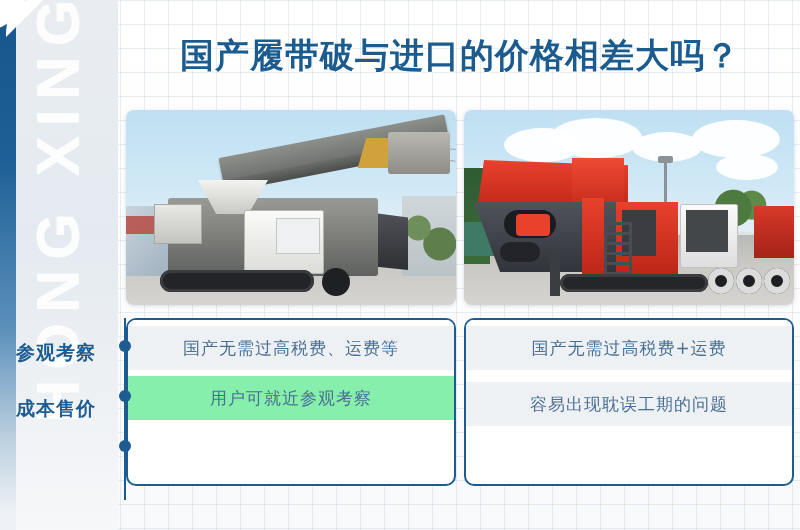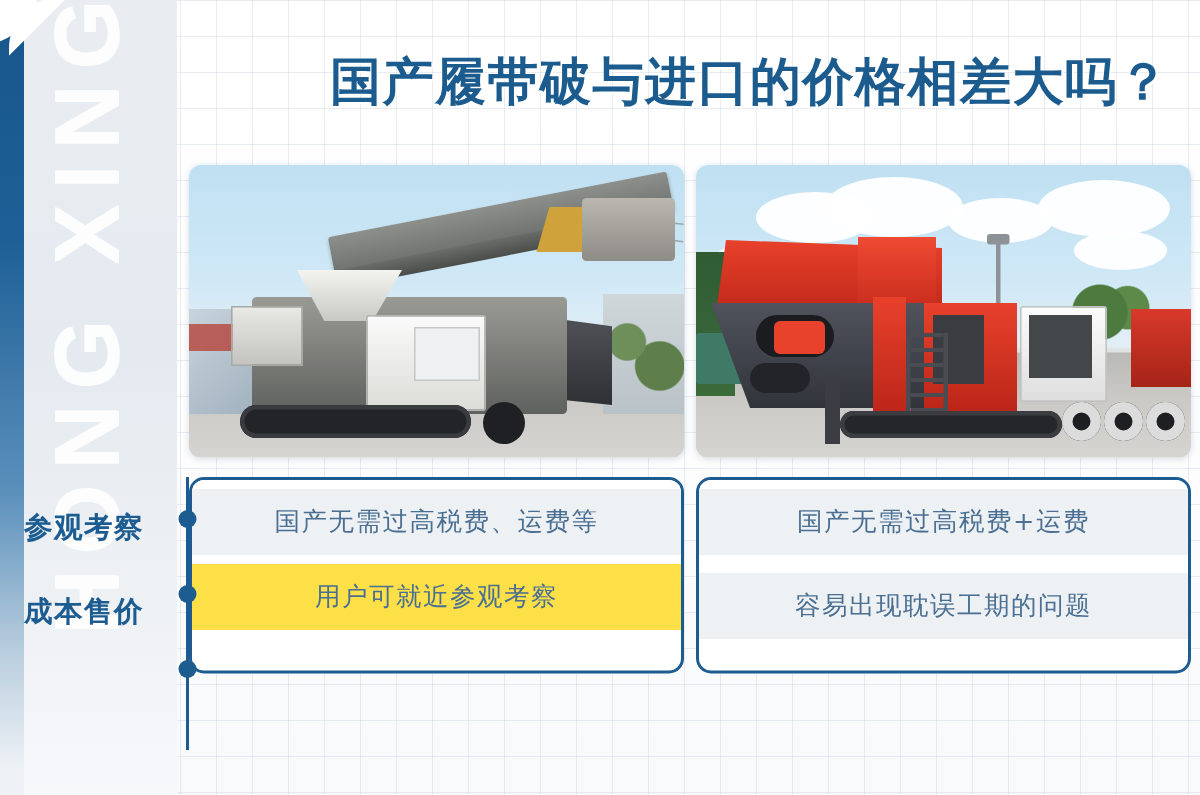--- a/index.html
+++ b/index.html
@@ -51,21 +51,21 @@
   .leftlabel{
     height:44px;line-height:44px;margin-bottom:12px;
     text-align:center;font-size:19px;font-weight:bold;color:#1d5c90;
     letter-spacing:1px;
     font-family:"DejaVu Sans","Liberation Sans",sans-serif;
   }
 
   
   .title{
     position:absolute;left:140px;top:28px;width:640px;height:54px;
-    line-height:54px;text-align:right;
+    line-height:54px;text-align:center;
     font-size:34px;font-weight:bold;letter-spacing:1px;
     color:#1b5b8e;white-space:nowrap;
     font-family:"DejaVu Sans","Liberation Sans",sans-serif;
     text-shadow:1px 1px 0 rgba(255,255,255,.85);
   }
 
   
   .rail{
     position:absolute;left:124px;top:318px;width:2px;height:182px;
     background:#1d5c90;z-index:6;
@@ -244,33 +244,33 @@
   }
   .m-r-pole{
     position:absolute;left:200px;top:50px;width:3px;height:46px;background:#8d9298;
   }
   .m-r-polehead{
     position:absolute;left:194px;top:46px;width:15px;height:7px;background:#8d9298;border-radius:2px;
   }
 
   
   .card{
-    position:absolute;top:318px;width:330px;height:131px;
+    position:absolute;top:318px;width:330px;height:168px;
     border:2px solid #1d5c90;border-radius:10px;
     background:#ffffff;overflow:hidden;box-sizing:border-box;
   }
   .card.left{left:126px;}
   .card.right{left:464px;}
   .row{
     height:44px;line-height:44px;text-align:center;
     font-size:17px;color:#4a6f92;letter-spacing:1px;
     font-family:"DejaVu Sans","Liberation Sans",sans-serif;
   }
   .row.shade{background:#eef1f4;}
-  .row.plain{background:#fde047;}
+  .row.plain{background:#86efac;}
   .rowspacer{height:6px;background:#ffffff;}
 </style>
 </head>
 <body>
 
 <div class="stage">
 
   <div class="leftband">
     <div class="bandtop-curve"></div>
     <div class="watermark">HONG XING</div>

